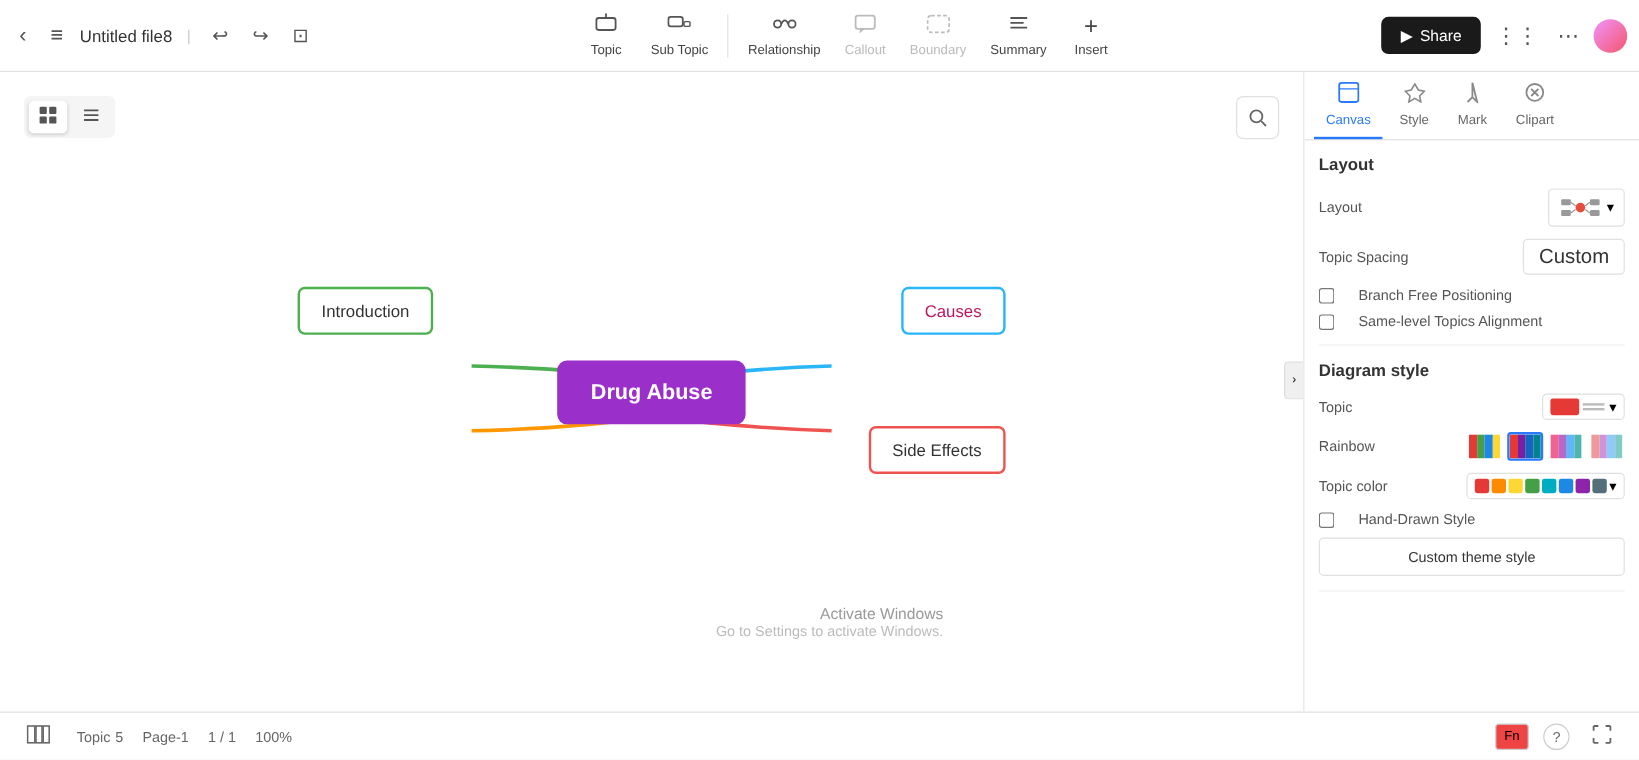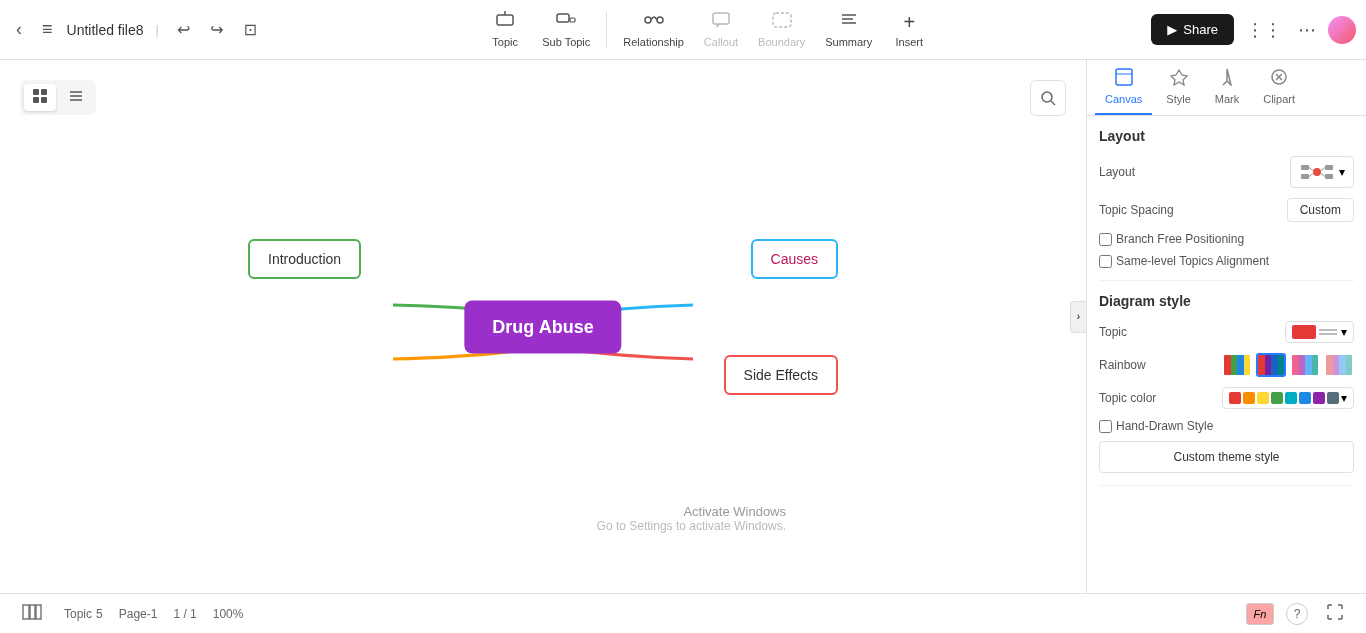--- a/index.html
+++ b/index.html
@@ -243,27 +243,27 @@
       background: #fff;
       cursor: pointer;
       font-size: 12px;
     }
     .custom-btn {
       padding: 4px 12px;
       border: 1px solid #e0e0e0;
       border-radius: 4px;
       background: #fff;
       cursor: pointer;
-      font-size: 12px;
+      font-size: 17px;
       color: #333;
     }
     .checkbox-row {
       display: flex;
       align-items: center;
-      gap: 4px;
+      gap: 20px;
       margin-bottom: 8px;
     }
     .checkbox-row input[type="checkbox"] { cursor: pointer; }
     .checkbox-label { font-size: 12px; color: #555; }
     .section-divider { height: 1px; background: #f0f0f0; margin: 12px 0; }
 
     
     .topic-style-preview {
       display: flex;
       align-items: center;
@@ -343,27 +343,26 @@
       position: absolute;
       right: 16px;
       display: flex;
       gap: 12px;
       align-items: center;
     }
     .fn-btn {
       width: 28px; height: 22px;
       border: 1px solid #ccc;
       border-radius: 3px;
-      background: #fca5a5;
+      background: #ef4444;
       font-size: 11px;
       cursor: pointer;
       display: flex;
       align-items: center;
       justify-content: center;
-      font-style: italic;
     }
     .help-btn {
       width: 22px; height: 22px;
       border: 1px solid #ccc;
       border-radius: 50%;
       background: #fff;
       font-size: 12px;
       cursor: pointer;
       display: flex;
       align-items: center;

